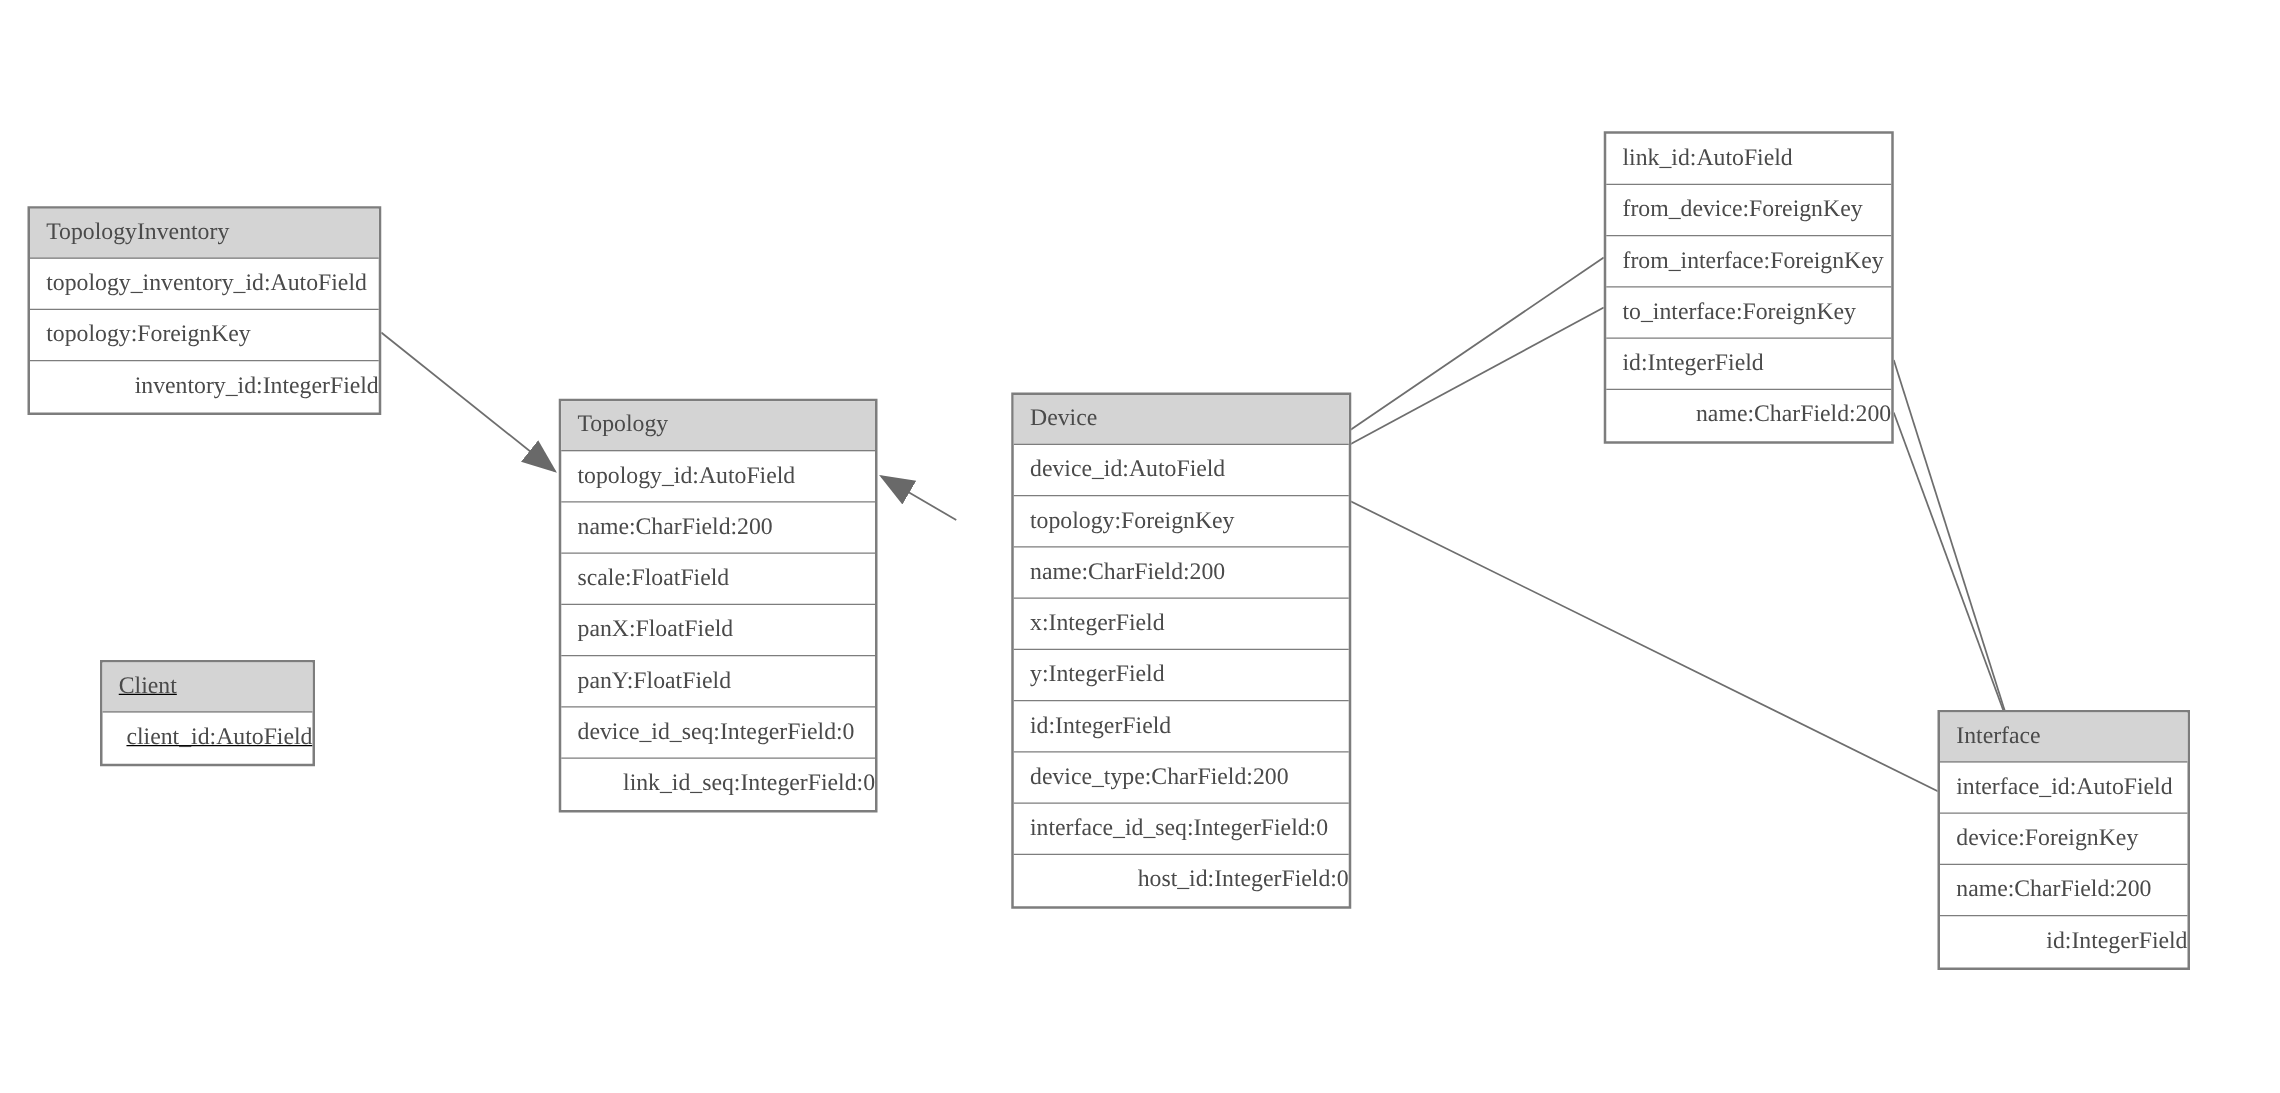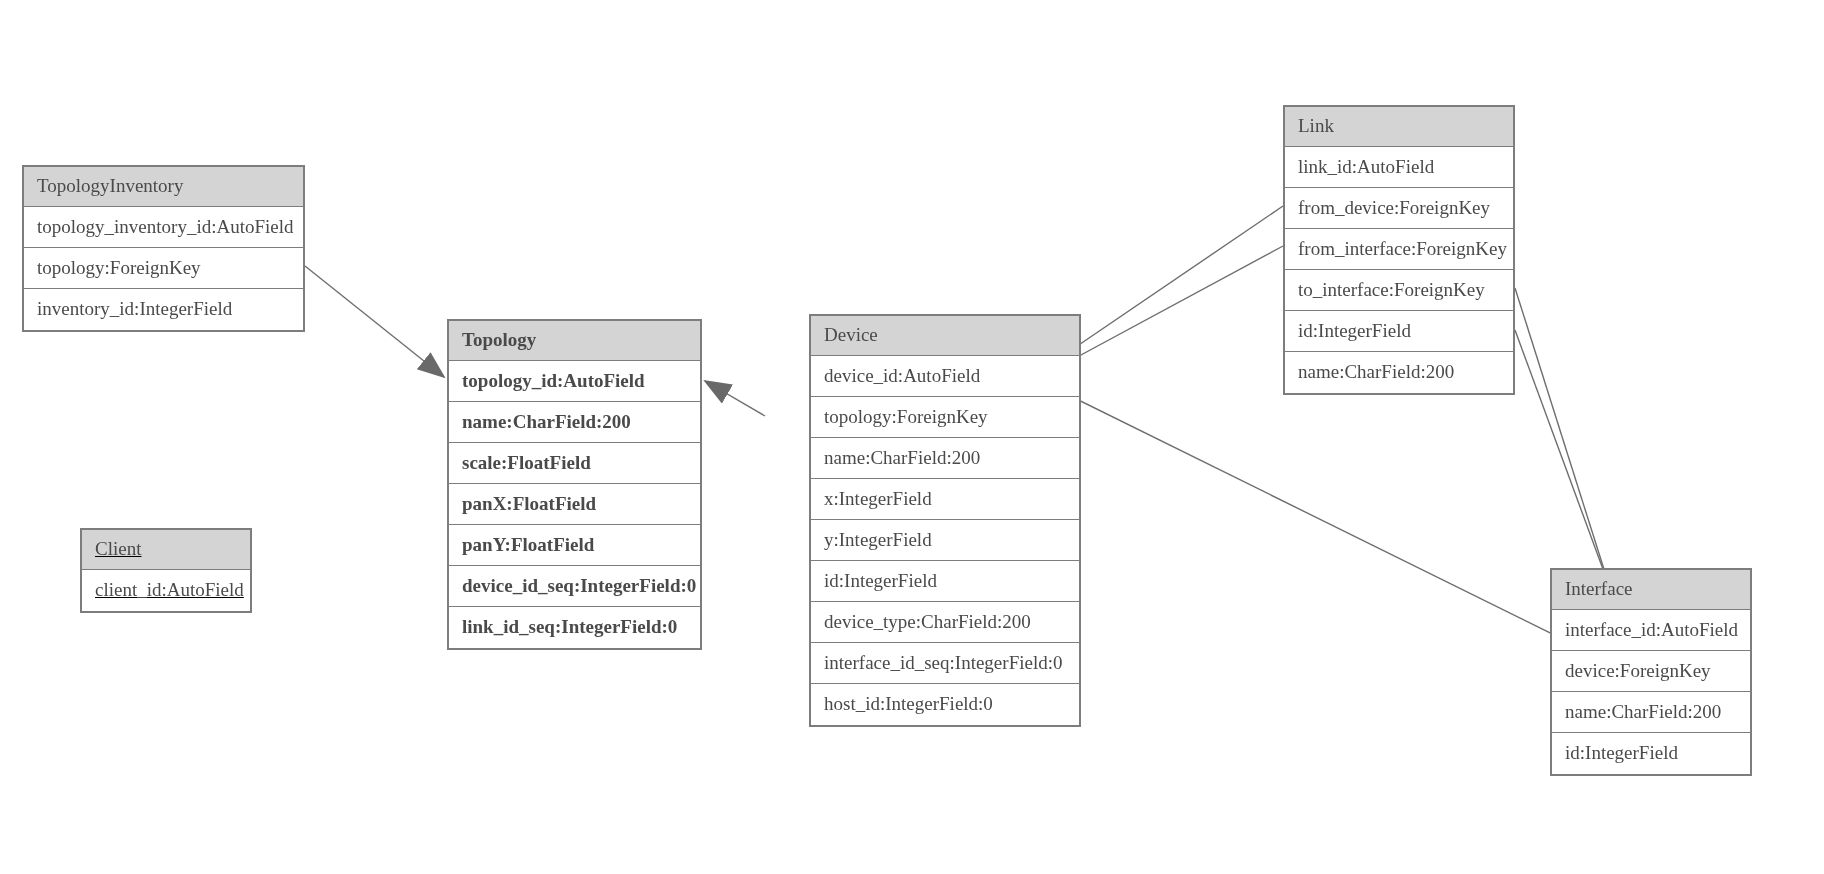--- a/index.html
+++ b/index.html
@@ -47,20 +47,21 @@
     line-height: 40px;
     padding-left: 13px;
     border-bottom: 1.5px solid var(--border, #7d7d7d);
     color: var(--text, #4a4a4a);
     font-size: 19px;
     white-space: nowrap;
     overflow: hidden;
   }
   .entity-row:last-child {
     border-bottom: none;
+    text-align: right;
   }
 </style>
 </head>
 <body>
 
 <div class="canvas" id="canvas">
   <svg class="edges" id="edges" viewBox="0 0 1824 874" xmlns="http://www.w3.org/2000/svg">
     <defs>
       <marker id="arrowhead" markerUnits="userSpaceOnUse" markerWidth="34" markerHeight="26" refX="26" refY="11" orient="auto">
         <path id="arrowhead-path" d="M0,0 L28,11 L0,22 Z" fill="#696969"></path>
@@ -74,21 +75,21 @@
       <line x1="1515" y1="330" x2="1618" y2="610" stroke="#6e6e6e" stroke-width="1.4" marker-end="url(#arrowhead)"></line>
       <line x1="1611" y1="663" x2="1044" y2="383" stroke="#6e6e6e" stroke-width="1.4" marker-end="url(#arrowhead)"></line>
     </svg>
 
 <div class="entity" style="left: 22px; top: 165px; width: 283px;">
       <div class="entity-header">TopologyInventory</div>
       <div class="entity-row">topology_inventory_id:AutoField</div>
       <div class="entity-row">topology:ForeignKey</div>
       <div class="entity-row">inventory_id:IntegerField</div>
     </div>
-    <div class="entity" style="left: 447px; top: 319px; width: 255px; font-weight: bold;">
+    <div class="entity" style="left: 447px; top: 319px; width: 255px;">
       <div class="entity-header">Topology</div>
       <div class="entity-row">topology_id:AutoField</div>
       <div class="entity-row">name:CharField:200</div>
       <div class="entity-row">scale:FloatField</div>
       <div class="entity-row">panX:FloatField</div>
       <div class="entity-row">panY:FloatField</div>
       <div class="entity-row">device_id_seq:IntegerField:0</div>
       <div class="entity-row">link_id_seq:IntegerField:0</div>
     </div>
     <div class="entity" style="left: 80px; top: 528px; width: 172px; text-decoration: underline;">
@@ -101,21 +102,20 @@
       <div class="entity-row">topology:ForeignKey</div>
       <div class="entity-row">name:CharField:200</div>
       <div class="entity-row">x:IntegerField</div>
       <div class="entity-row">y:IntegerField</div>
       <div class="entity-row">id:IntegerField</div>
       <div class="entity-row">device_type:CharField:200</div>
       <div class="entity-row">interface_id_seq:IntegerField:0</div>
       <div class="entity-row">host_id:IntegerField:0</div>
     </div>
     <div class="entity" style="left: 1283px; top: 105px; width: 232px;">
-      <div class="entity-header">Link</div>
       <div class="entity-row">link_id:AutoField</div>
       <div class="entity-row">from_device:ForeignKey</div>
       <div class="entity-row">from_interface:ForeignKey</div>
       <div class="entity-row">to_interface:ForeignKey</div>
       <div class="entity-row">id:IntegerField</div>
       <div class="entity-row">name:CharField:200</div>
     </div>
     <div class="entity" style="left: 1550px; top: 568px; width: 202px;">
       <div class="entity-header">Interface</div>
       <div class="entity-row">interface_id:AutoField</div>

